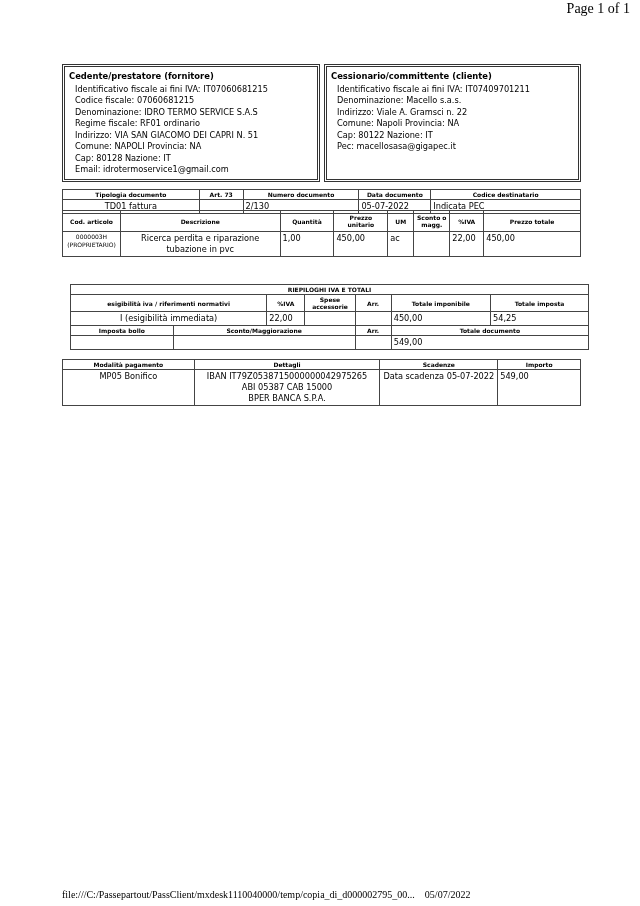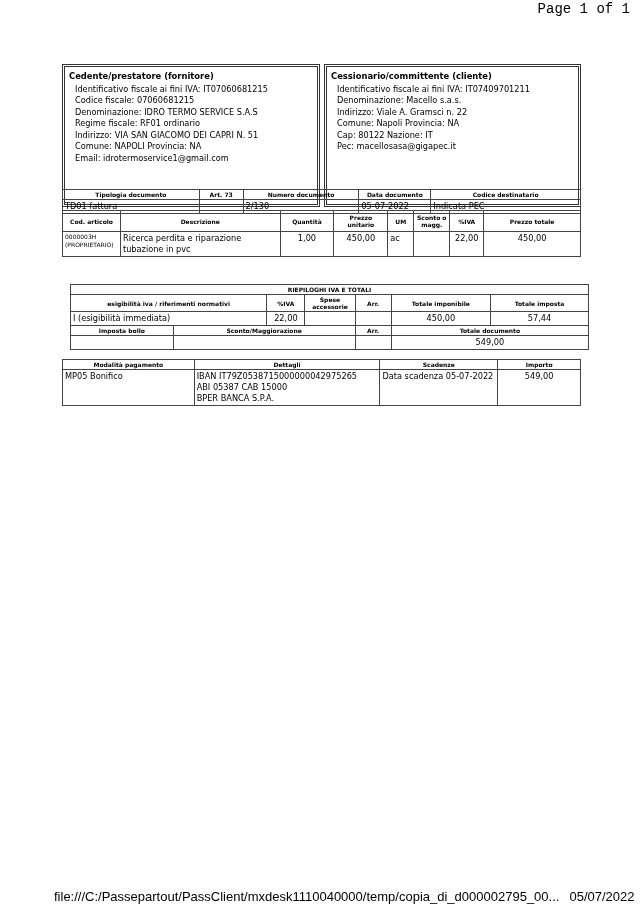--- a/index.html
+++ b/index.html
@@ -1,30 +1,30 @@
 <!DOCTYPE html>
 <html><head>
 <meta charset="utf-8">
 <style>
   html, body { margin:0; padding:0; background:#ffffff; }
   body { width:640px; height:906px; position:relative; overflow:hidden; font-family:"DejaVu Sans", sans-serif; color:#000; }
-  .page-hdr { position:absolute; top:0; right:10px; font-family:Liberation Mono, monospace; font-size:14px; top:1px;margin-left:24px; }
-  .page-ftr { position:absolute; left:54px; top:889px; font-family:Liberation Sans, sans-serif; font-size:13px; white-space:nowrap; }
+  .page-hdr { position:absolute; top:0; right:10px; font-family:Liberation Serif, serif; font-size:14px; top:1px;margin-left:24px; }
+  .page-ftr { position:absolute; left:62px; top:889px; font-family:Liberation Serif, serif; font-size:10px; white-space:nowrap; }
   .page-ftr .date { margin-left:10px; }
 
-  .parties { position:absolute; left:62px; top:64px; width:519px; height:143px; display:flex; gap:4px; }
+  .parties { position:absolute; left:62px; top:64px; width:519px; height:118px; display:flex; gap:4px; }
   .party { flex:1; border:3px ridge #808080; border-style:double; border-width:3px; border-color:#333; box-sizing:border-box; padding:4px 5px 2px 4px; font-size:8.2px; line-height:11.5px; }
   .party.left { flex:0 0 258px; }
   .party h4 { margin:0 0 1px 0; font-size:8.4px; font-weight:bold; }
   .party .ln { padding-left:6px; white-space:nowrap; }
 
   table { border-collapse:collapse; position:absolute; left:62px; width:519px; font-size:8.2px; }
   th { font-size:6px; font-weight:bold; border:1px solid #444; padding:1px 2px; text-align:center; line-height:7px; }
-  td { border:1px solid #444; padding:1px 2px; line-height:11px; vertical-align:top; }
-  td.r { text-align:center; }
+  td { border:1px solid #444; padding:1px 2px; line-height:11px; vertical-align:top;text-align:center; }
+  td.r { text-align:left; }
   td.c { text-align:left; }
   .small { font-size:6px; line-height:8px; }
 
   #t-doc { top:189px; }
   #t-items { top:210px;border-radius:23px; }
   #t-items th { height:18px; }
   #t-sum { top:284px;margin-left:8px; }
   #t-pay { top:359px; }
 </style>
 </head>
@@ -34,20 +34,21 @@
 
 <div class="parties">
   <div class="party left">
     <h4>Cedente/prestatore (fornitore)</h4>
     <div class="ln">Identificativo fiscale ai fini IVA: IT07060681215</div>
     <div class="ln">Codice fiscale: 07060681215</div>
     <div class="ln">Denominazione: IDRO TERMO SERVICE S.A.S</div>
     <div class="ln">Regime fiscale: RF01 ordinario</div>
     <div class="ln">Indirizzo: VIA SAN GIACOMO DEI CAPRI N. 51</div>
     <div class="ln">Comune: NAPOLI Provincia: NA</div>
+    <div class="ln">Cap: 80128 Nazione: IT</div>
     <div class="ln">Email: idrotermoservice1@gmail.com</div>
   </div>
   <div class="party right">
     <h4>Cessionario/committente (cliente)</h4>
     <div class="ln">Identificativo fiscale ai fini IVA: IT07409701211</div>
     <div class="ln">Denominazione: Macello s.a.s.</div>
     <div class="ln">Indirizzo: Viale A. Gramsci n. 22</div>
     <div class="ln">Comune: Napoli Provincia: NA</div>
     <div class="ln">Cap: 80122 Nazione: IT</div>
     <div class="ln">Pec: macellosasa@gigapec.it</div>
@@ -139,21 +140,21 @@
     <th>Arr.</th>
     <th>Totale imponibile</th>
     <th>Totale imposta</th>
   </tr>
   <tr>
     <td colspan="2">I (esigibilità immediata)</td>
     <td class="r">22,00</td>
     <td></td>
     <td></td>
     <td class="r">450,00</td>
-    <td class="r">57,44</td>
+    <td class="r">54,25</td>
   </tr>
   <tr>
     <th colspan="1" style="width:110px">Imposta bollo</th>
     <th colspan="3">Sconto/Maggiorazione</th>
     <th>Arr.</th>
     <th colspan="2">Totale documento</th>
   </tr>
   <tr>
     <td></td>
     <td colspan="3"></td>

